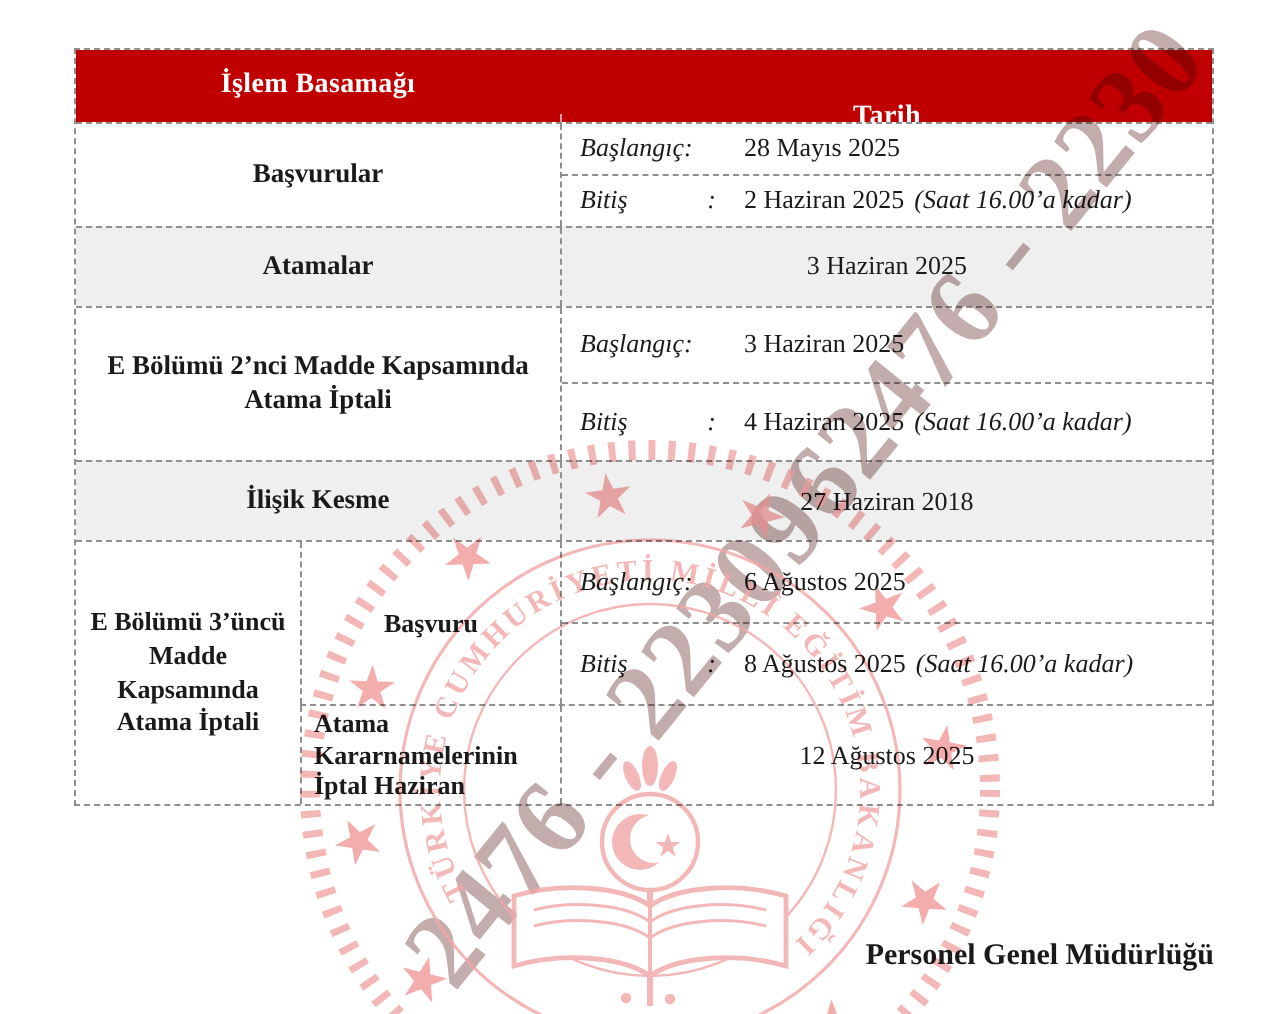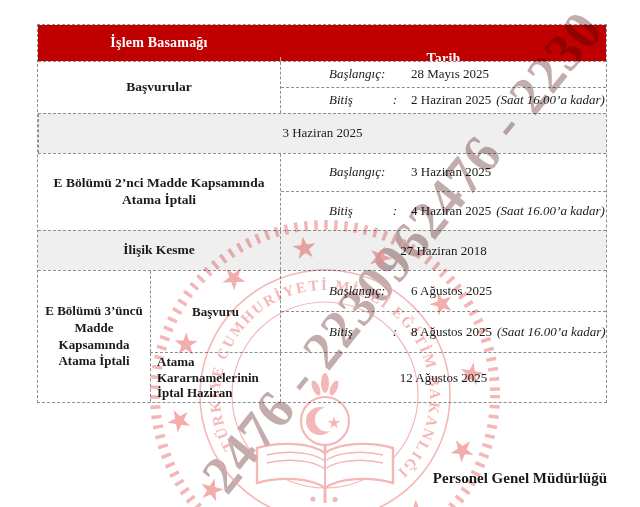--- a/index.html
+++ b/index.html
@@ -20,21 +20,21 @@
   .hdr { background:#c00000; color:#ffffff; }
   .hdr .cA, .hdr .cC { display:flex; align-items:center; justify-content:center;
         font-weight:bold; font-size:14px; letter-spacing:.2px; }
   .cA { width:242px; display:flex; align-items:center; justify-content:center;
         text-align:center; font-weight:bold; font-size:13.5px; line-height:1.25; padding:2px 8px; }
   .cC { flex:1; border-left:1px dashed #8f8f8f; display:flex; flex-direction:column; }
   .hdr .cC { border-left:1px dashed #d9a0a0;margin-top:32px; }
   .cC.center { align-items:center; justify-content:center; font-size:13px; flex-direction:row; }
   .sub { flex:1; display:flex; align-items:center; padding-left:9px; font-size:13px; }
   .sub + .sub { border-top:1px dashed #8f8f8f; }
-  .slabel { width:72px; font-style:italic; display:flex; flex-shrink:0;margin-left:39px; }
+  .slabel { width:72px; font-style:italic; display:flex; flex-shrink:0; }
   .slabel .colon { margin-left:auto; padding-right:4px; }
   .sval { margin-left:10px; white-space:nowrap; }
   .snote { font-style:italic; margin-left:5px; white-space:nowrap; }
   
   .cA5 { width:112px; display:flex; align-items:center; justify-content:center;
          text-align:center; font-weight:bold; font-size:13px; line-height:1.3; padding:2px 6px; }
   .r5right { flex:1; display:flex; flex-direction:column; }
   .r5block { display:flex; }
   .r5block + .r5block { border-top:1px dashed #8f8f8f; }
   .b82{height:82px}.b50{height:50px}
@@ -79,20 +79,21 @@
               <span>Bitiş</span>
               <span class="colon">:</span>
             </span>
           <span class="sval">2 Haziran 2025</span>
           <span class="snote">(Saat 16.00’a kadar)</span>
         </div>
       </div>
     </div>
 
     <div class="trow h40 shaded">
+      <div class="cA">Atamalar</div>
       <div class="cC center">3 Haziran 2025</div>
     </div>
 
     <div class="trow h78">
       <div class="cA">E Bölümü 2’nci Madde Kapsamında Atama İptali</div>
       <div class="cC">
         <div class="sub">
           <span class="slabel">Başlangıç:</span>
           <span class="sval">3 Haziran 2025</span>
         </div>

